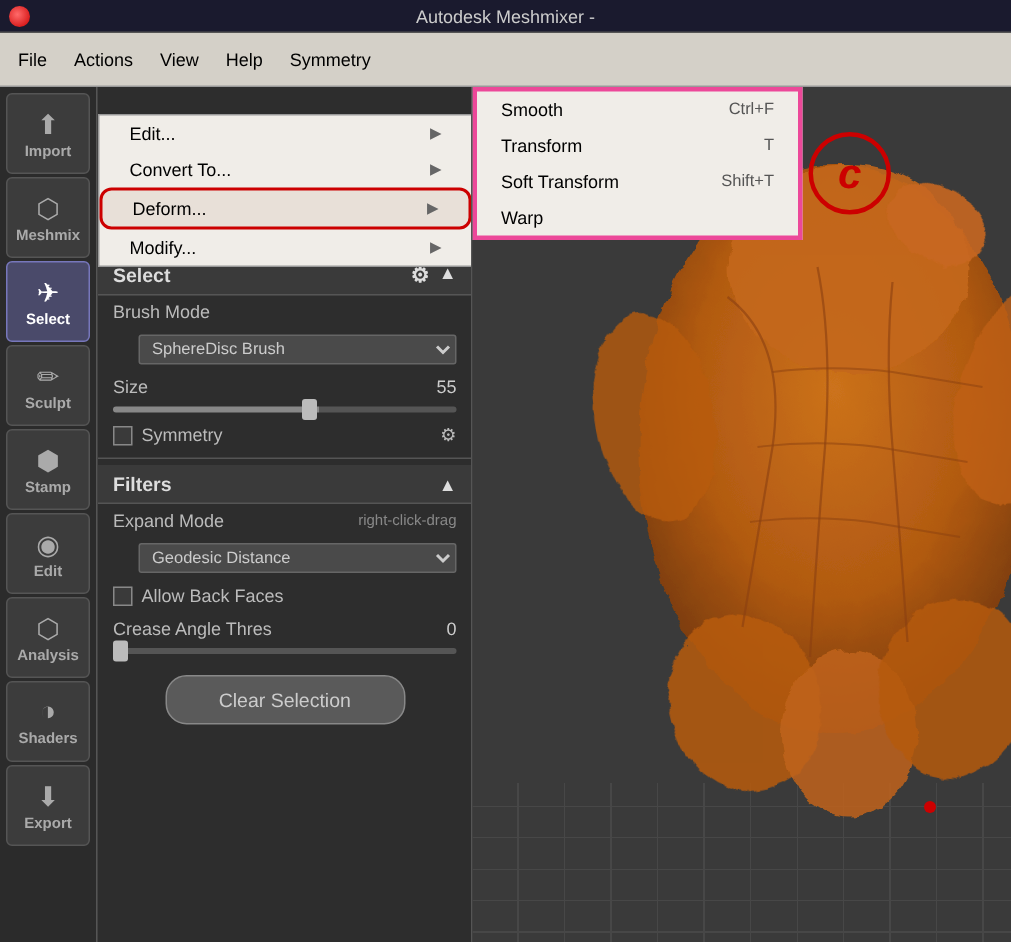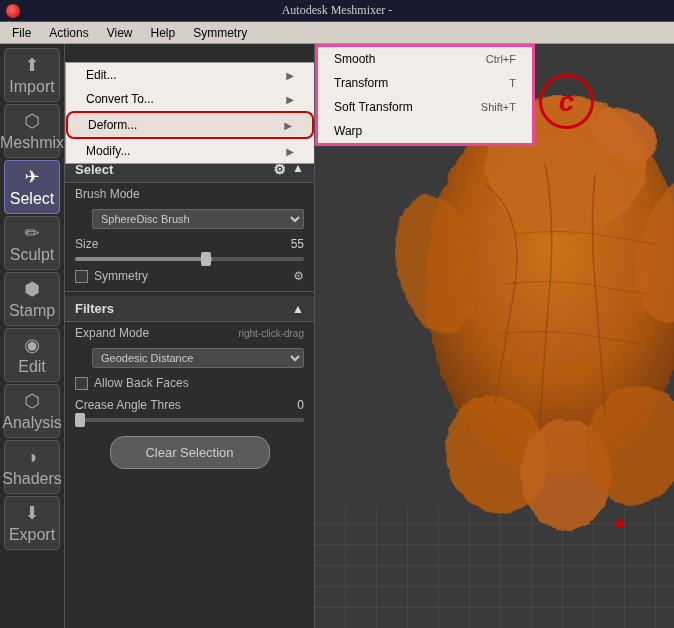--- a/index.html
+++ b/index.html
@@ -18,35 +18,34 @@
     #titlebar {
       background: #1a1a2e;
       height: 22px;
       display: flex;
       align-items: center;
       justify-content: center;
       color: #ccc;
       font-size: 12px;
       border-bottom: 1px solid #555;
       position: relative;
-      font-family: Liberation Serif, serif;
     }
     #titlebar .traffic-light {
       position: absolute;
       left: 6px;
       width: 14px;
       height: 14px;
       border-radius: 50%;
       background: radial-gradient(circle at 40% 40%, #ff6a6a, #cc0000);
     }
 
     
     #menubar {
       background: #d4d0c8;
-      height: 22px;
+      height: 36px;
       display: flex;
       align-items: center;
       padding: 0 4px;
       gap: 2px;
       border-bottom: 1px solid #999;
     }
     .menu-item {
       padding: 2px 8px;
       color: #000;
       font-size: 12px;
@@ -85,22 +84,23 @@
     }
     .tool-btn.active {
       background: #4a4a6a;
       border-color: #7777bb;
     }
     .tool-btn .icon {
       font-size: 18px;
       color: #aaa;
     }
     .tool-btn .label {
-      font-size: 16px;
+      font-size: 10px;
       color: #aaa;
+      font-weight: bold;
     }
     .tool-btn.active .label, .tool-btn.active .icon { color: #fff; }
 
     
     #side-panel {
       width: 250px;
       background: #2d2d2d;
       border-right: 1px solid #555;
       overflow-y: auto;
       position: relative;

